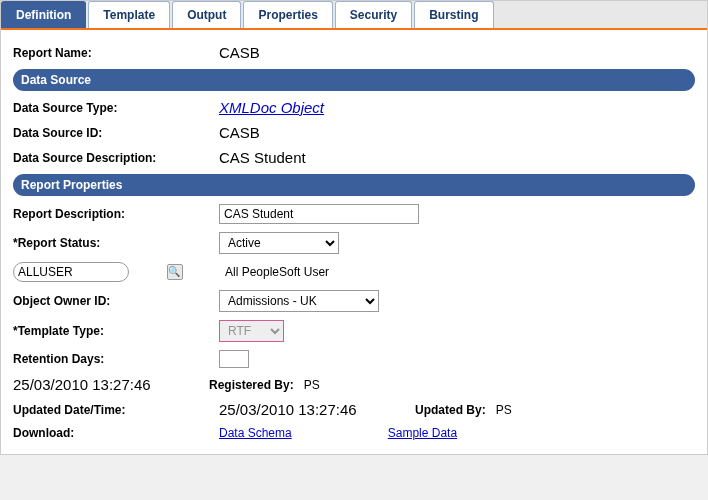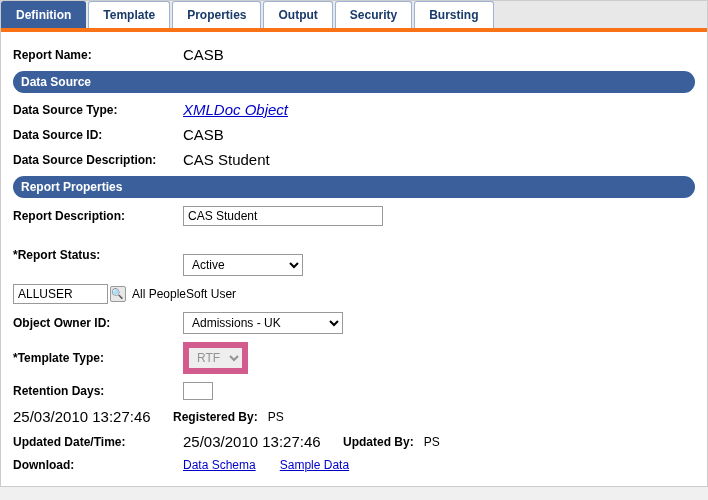--- a/index.html
+++ b/index.html
@@ -11,21 +11,21 @@
     }
     .page-container {
       width: 708px;
       background: #fff;
       border: 1px solid #ccc;
     }
     
     .tabs {
       display: flex;
       background: #e8e8e8;
-      border-bottom: 4px solid #f97316;
+      border-bottom: 2px solid #f97316;
       padding: 0;
     }
     .tab {
       padding: 6px 14px;
       cursor: pointer;
       border: 1px solid #9cb3d4;
       border-bottom: none;
       background: #ffffff;
       color: #1a3a6a;
       font-size: 12px;
@@ -41,20 +41,21 @@
     
     .content {
       padding: 10px 12px;
       background: #fff;
     }
     
     .field-row {
       display: flex;
       align-items: center;
       padding: 4px 0;
+      gap: 36px;
     }
     .field-label {
       width: 170px;
       font-weight: bold;
       color: #000;
       font-size: 12px;
       flex-shrink: 0;
     }
     .field-value {
       color: #000;
@@ -115,35 +116,35 @@
     .reg-label {
       font-weight: bold;
     }
     .template-type-row {
       display: flex;
       align-items: center;
     }
     .disabled-select {
       background: #e8e8e8;
       color: #666;
-      border: 6px solid #be185d;
+      border: 1px solid #be185d;
       padding: 2px 4px;
       font-size: 12px;
     }
   </style>
 </head>
 <body>
 
 <div class="page-container">
 
   <div class="tabs">
     <div class="tab active">Definition</div>
     <div class="tab">Template</div>
+    <div class="tab">Output</div>
     <div class="tab">Properties</div>
-    <div class="tab">Output</div>
     <div class="tab">Security</div>
     <div class="tab">Bursting</div>
   </div>
 
   <div class="content">
 
     <div class="field-row">
       <div class="field-label">Report Name:</div>
       <div class="field-value">CASB</div>
     </div>
@@ -167,28 +168,28 @@
 
     <div class="section-header">Report Properties</div>
 
     <div class="field-row">
       <div class="field-label">Report Description:</div>
       <input type="text" style="width: 200px;" value="CAS Student">
     </div>
 
     <div class="field-row">
       <div class="field-label">*Report Status:</div>
-      <select style="width:120px;margin-top:20px;">
+      <select style="width:120px;">
         <option>Active</option>
         <option>Inactive</option>
       </select>
     </div>
 
     <div class="field-row">
-      <input type="text" style="width: 95px;" value="ALLUSER">
+      <input type="text" style="width: 116px; border-radius: 10px;" value="ALLUSER">
       <span class="search-icon">🔍</span>
       <span style="margin-left:6px;">All PeopleSoft User</span>
     </div>
 
     <div class="field-row">
       <div class="field-label">Object Owner ID:</div>
       <select style="width:160px;">
         <option>Admissions - UK</option>
         <option>Other</option>
       </select>

